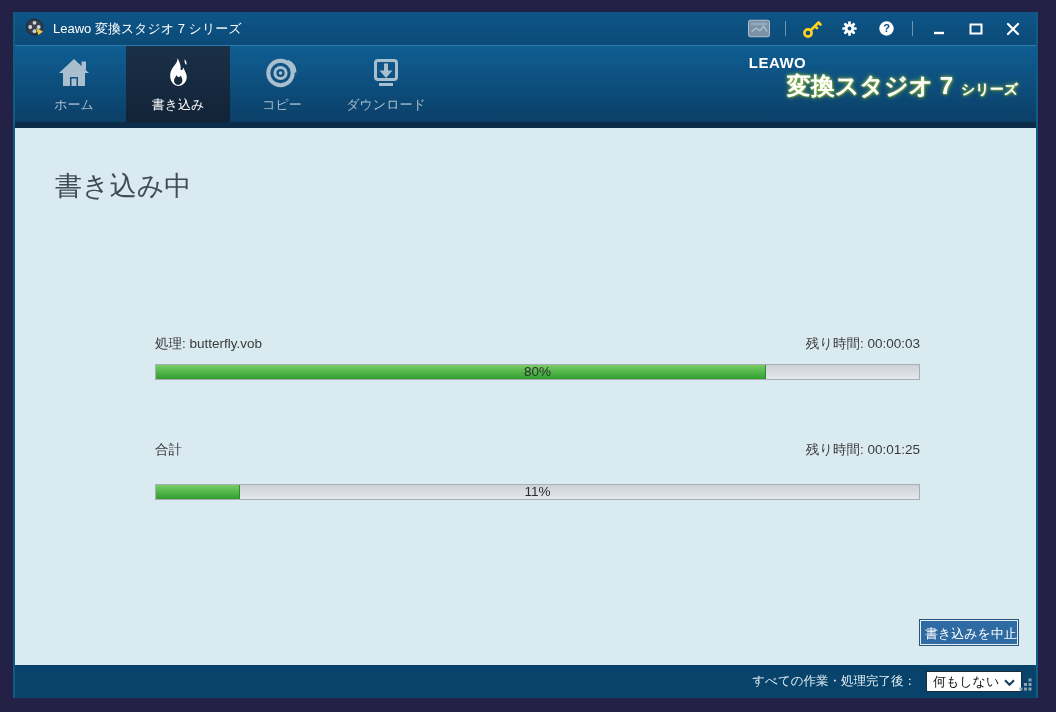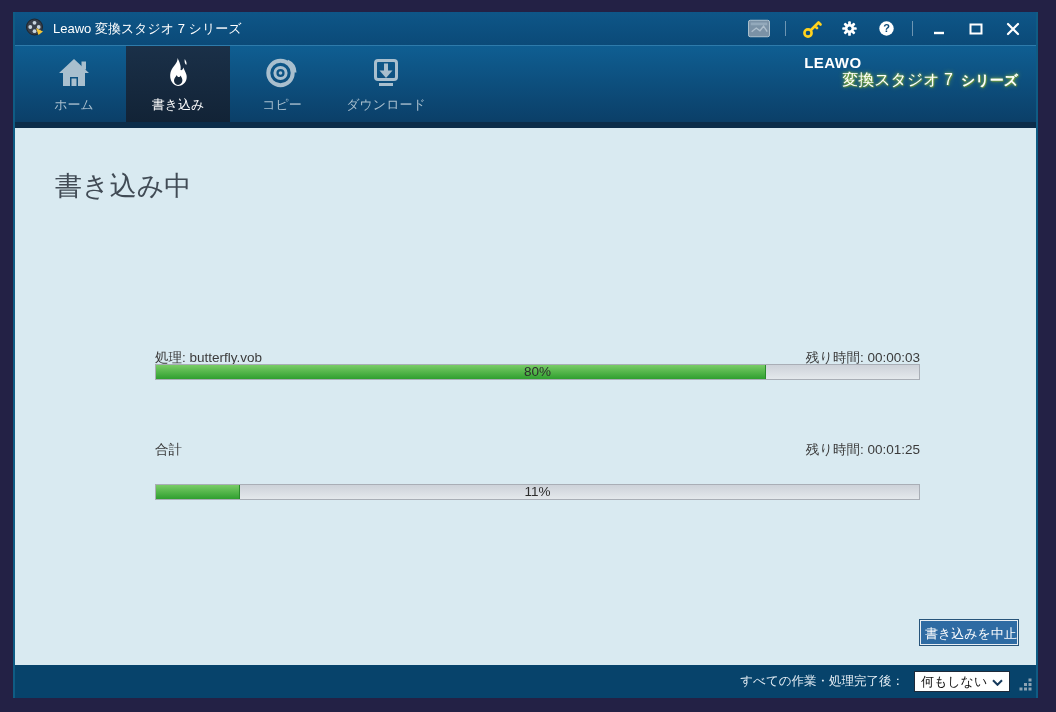--- a/index.html
+++ b/index.html
@@ -35,30 +35,30 @@
     justify-content:center; gap:5px; color:#a9bfce; font-size:13px; cursor:pointer;
   }
   .tab.active { background:linear-gradient(#1a3048,#122336); color:#fff; }
   .tab svg { display:block; }
   .logo { position:absolute; right:18px; top:9px; color:#fff; }
   .logo-brand { font-size:15px; font-weight:bold; letter-spacing:.5px; line-height:15px; }
   .logo-product-row {
     margin-left:38px; margin-top:0; display:flex; align-items:baseline; gap:8px;
     text-shadow:0 0 2px #9dc43f, 0 0 5px rgba(157,196,63,.85), 1px 1px 0 rgba(90,130,40,.6);
   }
-  .logo-product { font-size:16px; font-weight:normal; }
+  .logo-product { font-size:24px; font-weight:bold; }
   .logo-series { font-size:14px; font-weight:bold; }
   
   .content { flex:1 1 auto; position:relative; background:#d9eaf1; }
   .page-title { position:absolute; left:40px; top:40px; font-size:27px; color:#414b55; }
   .labels-row {
     position:absolute; left:140px; width:765px; display:flex;
     justify-content:space-between; font-size:13.5px; color:#3b3b3b;
   }
-  .row1 { top:221px; } .row2 { top:313px; }
+  .row1 { top:207px; } .row2 { top:313px; }
   .pbar {
     position:absolute; left:140px; width:765px; height:16px;
     background:linear-gradient(#cdd2d9,#e4e8ec); border:1px solid #a9aeb6;
   }
   .bar1 { top:236px; } .bar2 { top:342px;margin-top:14px; }
   .pfill {
     position:absolute; left:0; top:0; bottom:0;
     background:linear-gradient(#79cc66,#2f9f2f); border-right:1px solid #2a8a2a;
   }
   .plabel {
@@ -67,21 +67,21 @@
   }
   .abort-btn {
     position:absolute; left:905px; top:492px; width:98px; height:25px;
     background:#2e6ba3; border:1px solid #e8eef3; outline:1px solid #27547a;
     color:#fff; font-size:13px; font-family:inherit; padding:4px; cursor:pointer;
     white-space:nowrap;
   }
   
   .bottombar {
     flex:0 0 33px; background:#07436b; display:flex; align-items:center;
-    justify-content:flex-end; padding-right:26px; position:relative;
+    justify-content:flex-end; padding-right:14px; position:relative;
   }
   .after-label { color:#e4edf4; font-size:12.5px; margin-right:10px; white-space:nowrap; }
   .combo {
     width:96px; height:21px; background:#fff; border:1px solid #1d2a3a;
     display:flex; align-items:center; justify-content:space-between;
     padding:0 6px; font-size:13px; color:#111; cursor:pointer;
   }
   .grip { position:absolute; right:4px; bottom:3px; cursor:nwse-resize; }
 </style>
 </head>

